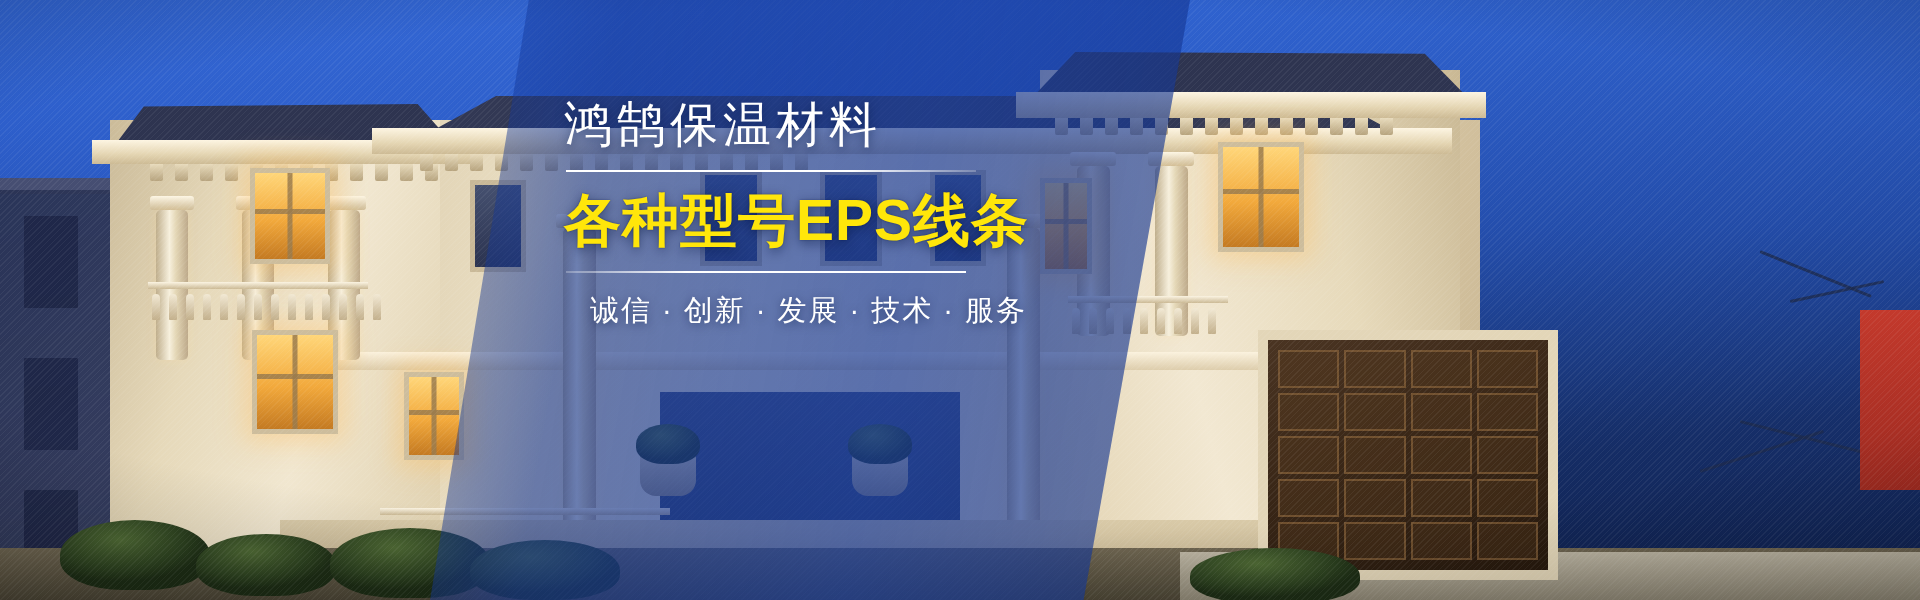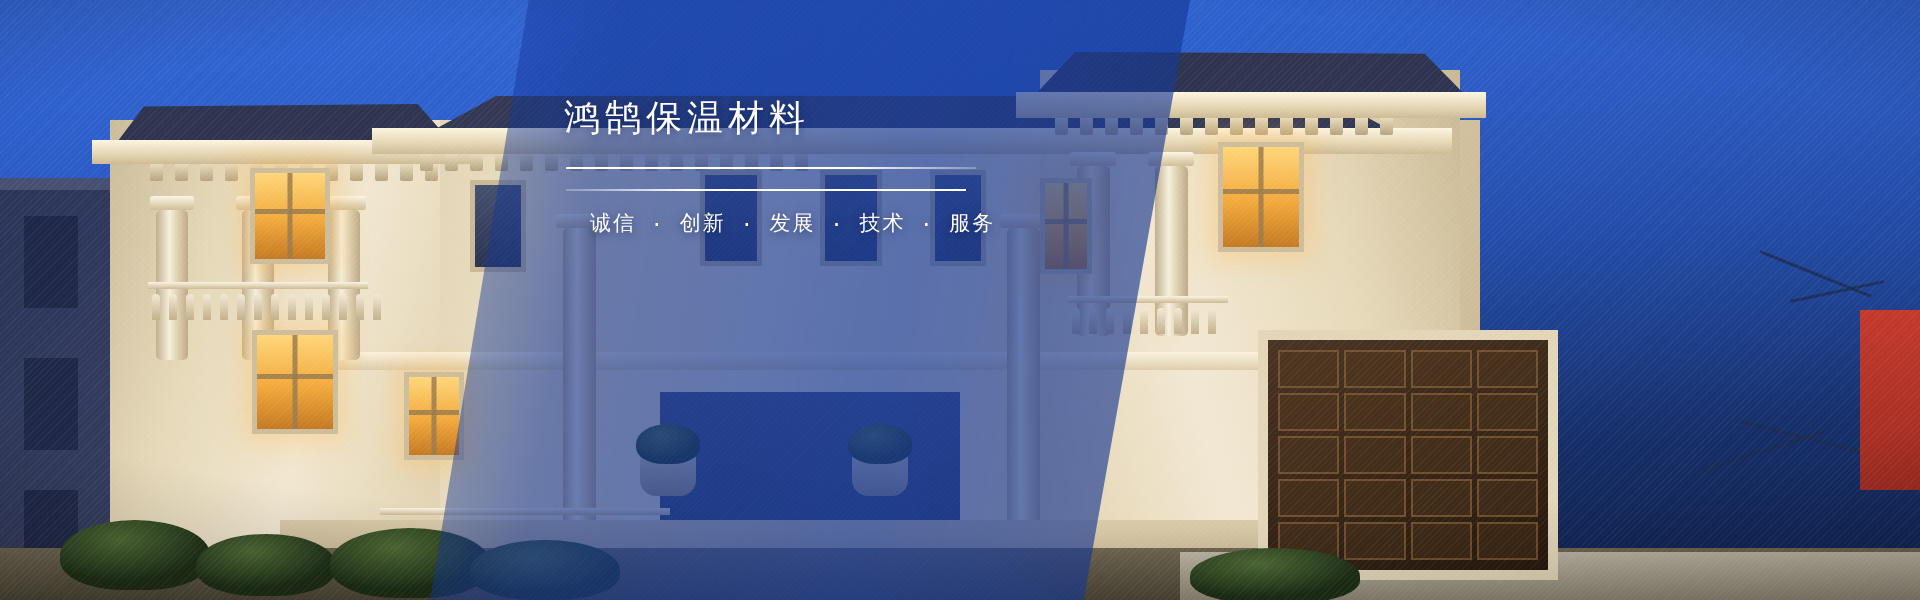--- a/index.html
+++ b/index.html
@@ -127,34 +127,34 @@
     background:linear-gradient(100deg, rgba(20,52,140,.30) 0%, rgba(24,58,150,.62) 22%, rgba(26,62,158,.70) 60%, rgba(22,54,142,.62) 100%);
     clip-path:polygon(13% 0%, 100% 0%, 86% 100%, 0% 100%);
     backdrop-filter:saturate(1.05);}
   .panelEdge{position:absolute;left:430px;top:0;width:760px;height:600px;
     background:linear-gradient(100deg, rgba(255,255,255,.10) 0%, rgba(255,255,255,0) 10%);
     clip-path:polygon(13% 0%, 15.5% 0%, 2.5% 100%, 0% 100%);}
 
   
   .copy{position:absolute;left:560px;top:96px;width:470px;z-index:40;
     text-align:left;}
-  .brand{color:#ffffff;font-size:36px;line-height:1.2;letter-spacing:5px;
-    font-weight:400;margin:0 0 28px 4px;
+  .brand{color:#ffffff;font-size:48px;line-height:1.2;letter-spacing:5px;
+    font-weight:400;margin:0 0 16px 4px;
     text-shadow:0 2px 10px rgba(0,20,60,.55);}
   .rule{height:2px;width:410px;margin:0 0 18px 6px;
     background:linear-gradient(90deg,#ffffff 0%,#ffffff 70%,rgba(255,255,255,.25) 100%);}
   .rule2{height:2px;width:400px;margin:20px 0 18px 6px;
     background:linear-gradient(90deg,rgba(255,255,255,.25) 0%,#ffffff 30%,#ffffff 100%);}
   .head{color:#ffe60a;font-size:57px;line-height:1.08;font-weight:700;
     letter-spacing:1px;margin:0 0 2px 4px;white-space:nowrap;
     text-shadow:0 3px 12px rgba(0,18,60,.55), 0 0 2px rgba(0,20,70,.45);}
   .head2{margin-top:4px;}
-  .tag{color:#ffffff;font-size:21px;letter-spacing:2px;font-weight:400;
+  .tag{color:#ffffff;font-size:29px;letter-spacing:2px;font-weight:400;
     margin:0 0 0 30px;white-space:nowrap;
-    text-shadow:0 2px 10px rgba(0,20,60,.55);font-family:Liberation Mono, monospace;}
+    text-shadow:0 2px 10px rgba(0,20,60,.55);}
 </style>
 </head>
 <body>
 
 <div class="stage">
 
   <div class="sky"></div>
   <div class="sky2"></div>
 
   <div class="lwtop"></div>
@@ -360,17 +360,18 @@
 
   <div class="hatch"></div>
   <div class="vignette"></div>
 
   <div class="panel"></div>
   <div class="panelEdge"></div>
 
   <div class="copy">
     <div class="brand">鸿鹄保温材料</div>
     <div class="rule"></div>
+    <div class="head">各种型号EPS线条</div>
     <div class="rule2"></div>
     <div class="tag">诚信 · 创新 · 发展 · 技术 · 服务</div>
   </div>
 
 </div>
 
 </body></html>

